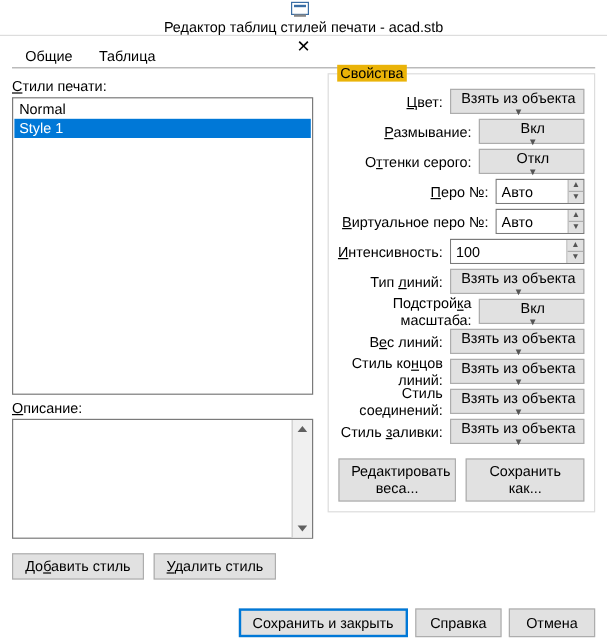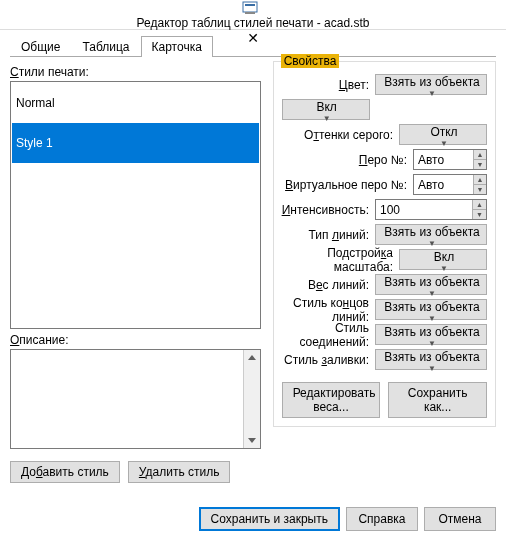--- a/index.html
+++ b/index.html
@@ -56,21 +56,21 @@
   }
   .left-col { width: 251px; }
   .right-col { flex: 1; }
   .label { margin: 4px 0 2px 0; }
   .listbox {
     border: 1px solid #7a7a7a;
     height: 248px;
     background: #fff;
     padding: 1px;
   }
-  .listitem { padding: 13px 4px; }
+  .listitem { padding: 1px 4px; }
   .listitem.selected { background: #0078d7; color: #fff; }
   .textarea {
     border: 1px solid #7a7a7a;
     height: 100px;
     width: 100%;
     background: #fff;
     position: relative;
   }
   .scrollbar-v {
     position: absolute; right: 0; top: 0; bottom: 0; width: 17px;
@@ -144,21 +144,20 @@
     </svg>
   </span>
   <span class="title">Редактор таблиц стилей печати - acad.stb</span>
   <span class="close-btn">✕</span>
 </div>
 
 <div class="content">
   <div class="tabs">
     <div class="tab">Общие</div>
     <div class="tab">Таблица</div>
-    <div class="tab active">Карточка</div>
   </div>
 
   <div class="columns">
     <div class="left-col">
       <div class="label"><span class="ul">С</span><span>тили печати:</span></div>
       <div class="listbox">
         <div class="listitem">Normal</div>
         <div class="listitem selected">Style 1</div>
       </div>
       <div class="label"><span class="ul">О</span>писание:</div>
@@ -173,20 +172,21 @@
 
         <div class="form-row">
           <div class="flabel"><span class="ul">Ц</span>вет:</div>
           <div class="combo combo-wide">
             <span>Взять из объекта</span>
             <span class="chev">▼</span>
           </div>
         </div>
 
         <div class="form-row">
+          <div class="flabel"><span class="ul">Р</span>азмывание:</div>
           <div class="combo combo-narrow">
             <span>Вкл</span>
             <span class="chev">▼</span>
           </div>
         </div>
 
         <div class="form-row">
           <div class="flabel">О<span class="ul">т</span>тенки серого:</div>
           <div class="combo combo-narrow">
             <span>Откл</span>

